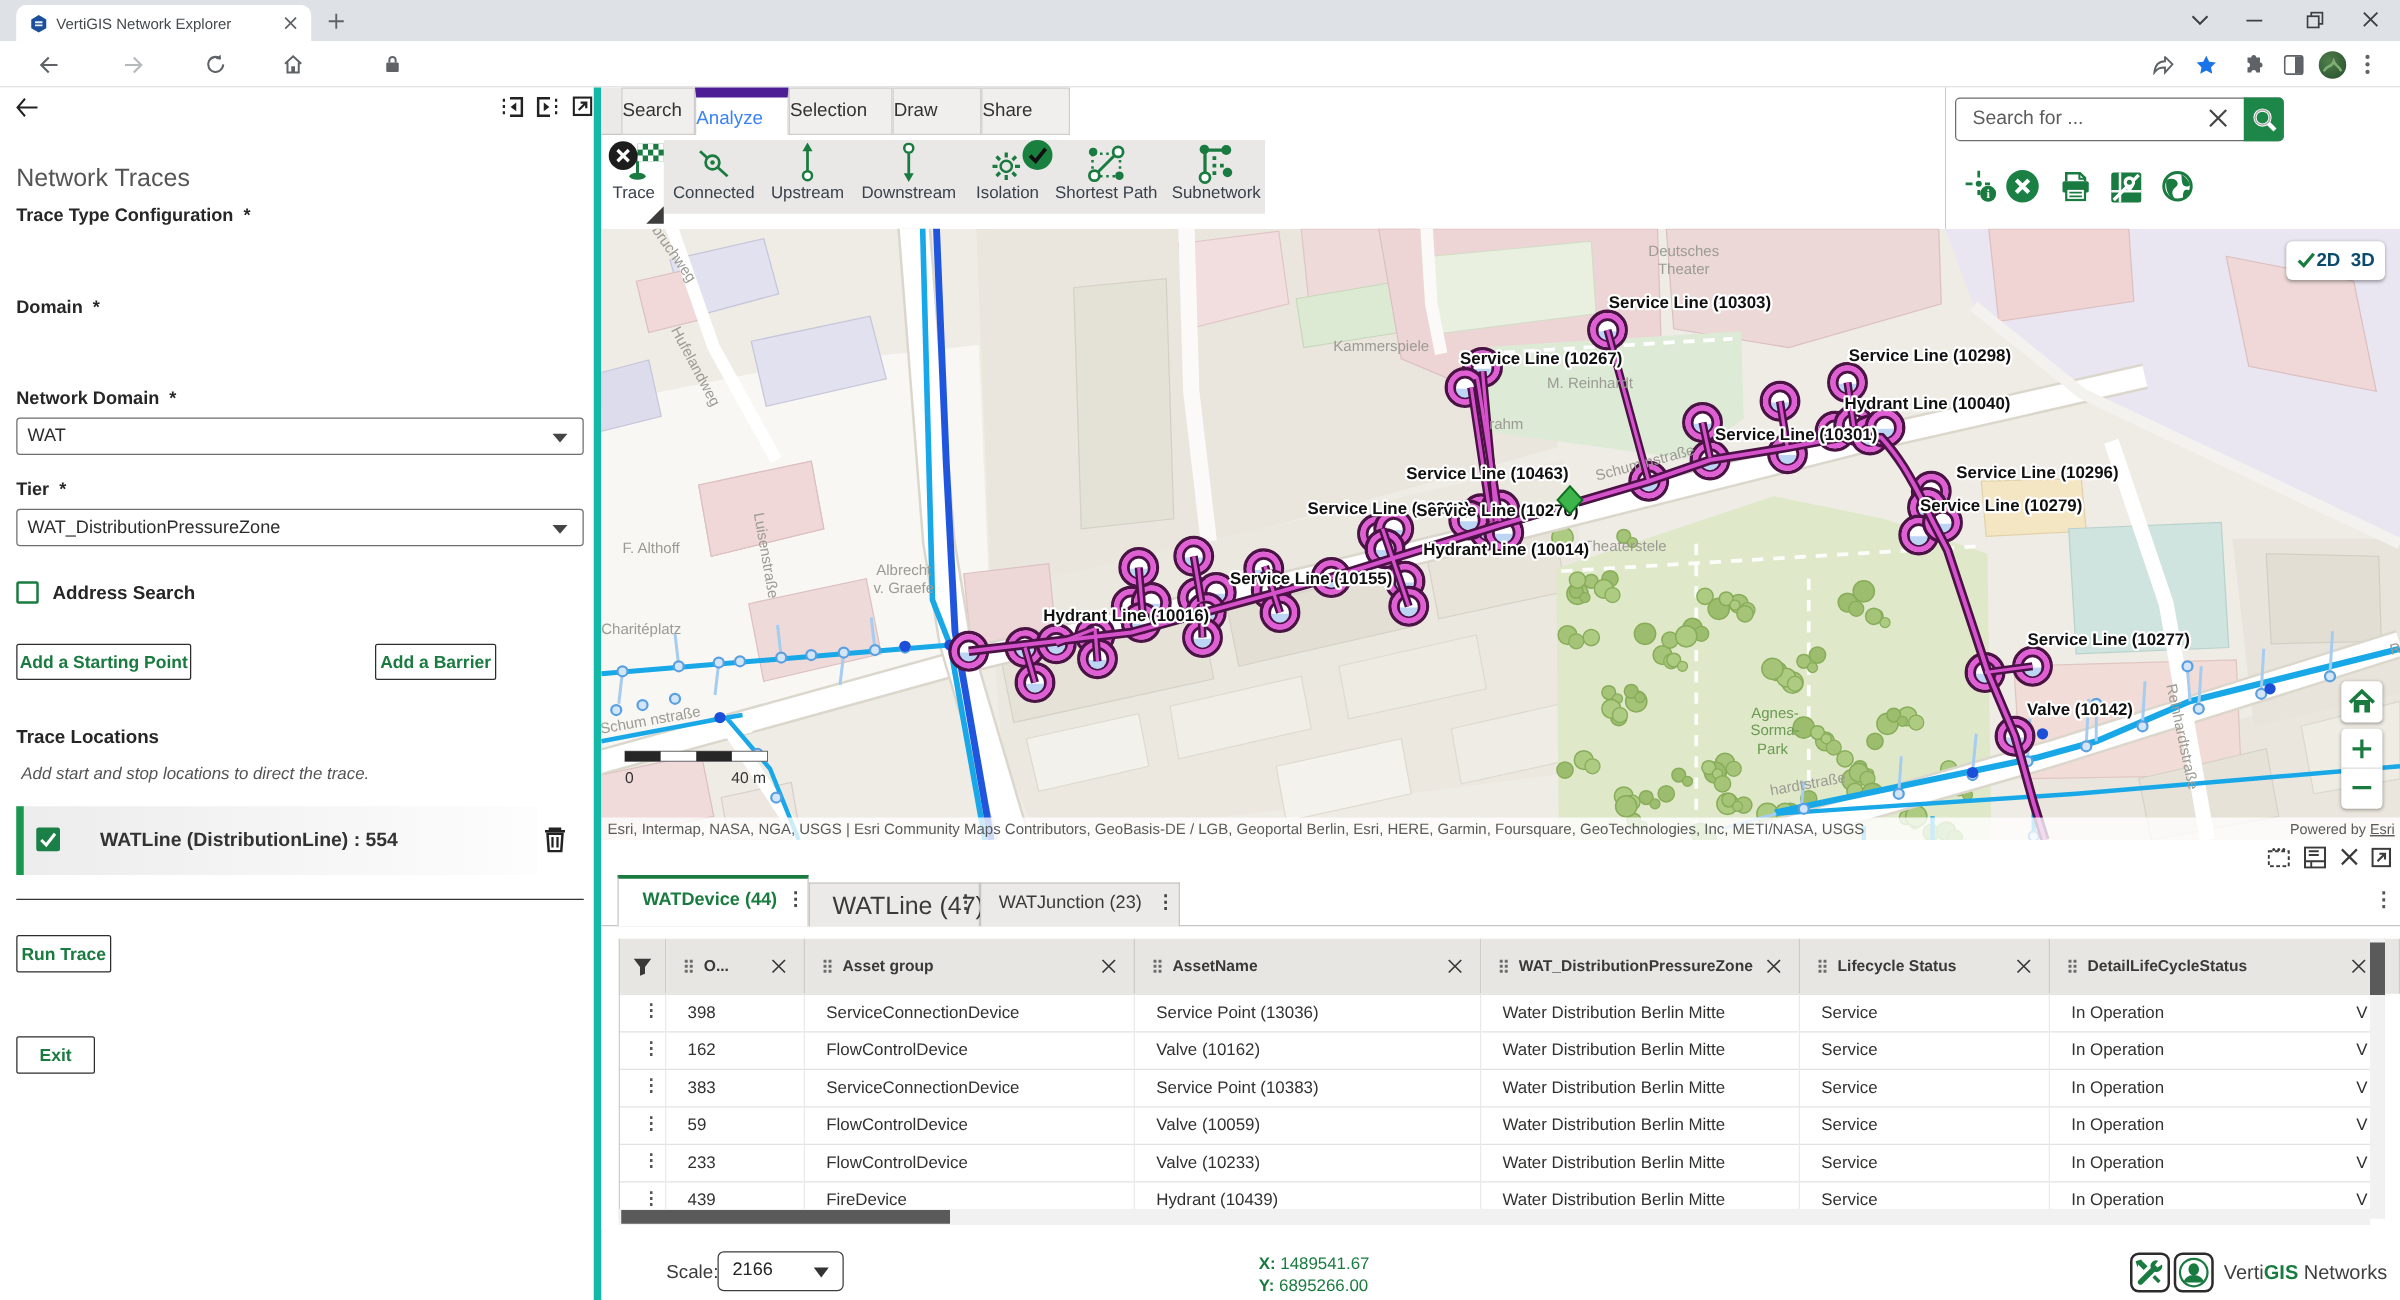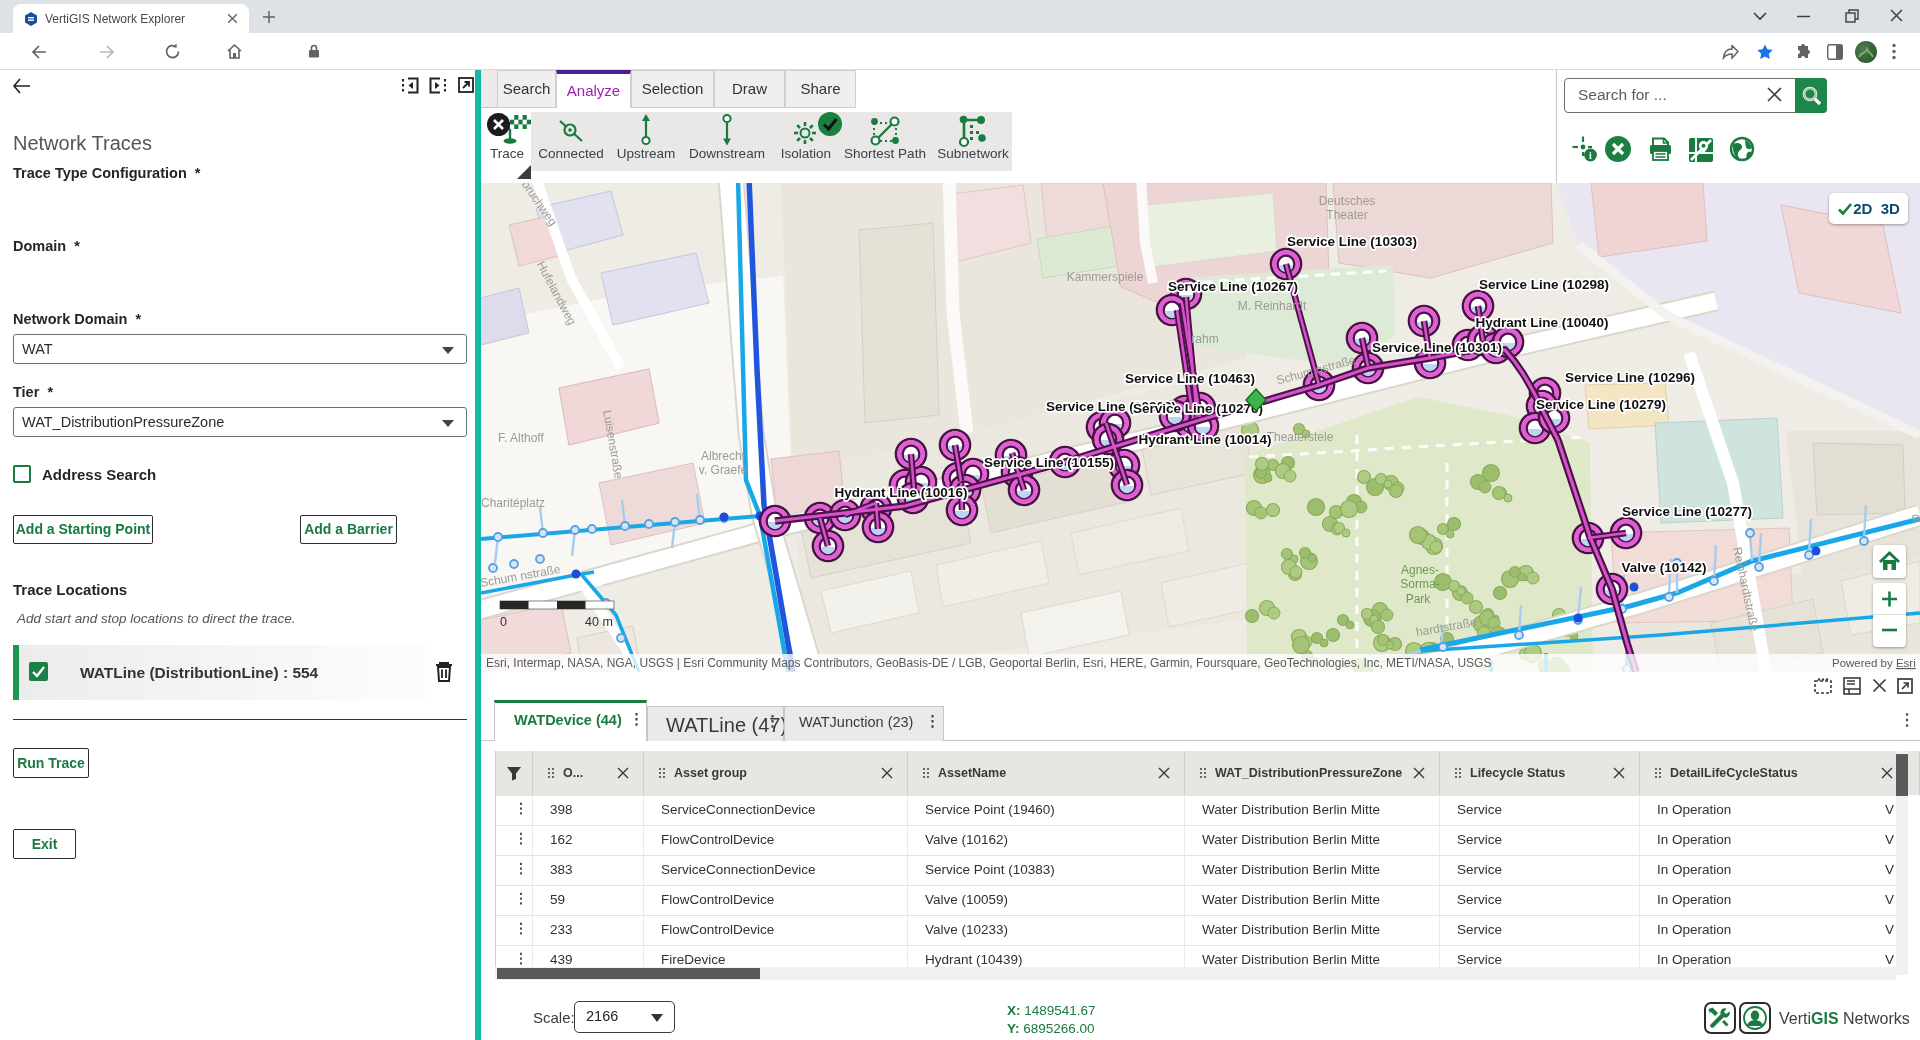--- a/index.html
+++ b/index.html
@@ -10,22 +10,22 @@
 #tabtitle { position:absolute; left:32px; top:8px; font-size:12px; color:#45494d; }
 #addrbar { position:absolute; left:0; top:33px; width:1920px; height:37px; background:#fff; }
 .cicon { position:absolute; color:#5f6368; }
 
 #sidebar { position:absolute; left:0; top:70px; width:481px; height:970px; background:#fff; border-right:6px solid #14b8a6; }
 .sel { position:absolute; left:13px; width:454px; height:30px; border:1px solid #6e6e6e; border-radius:3px; background:#fff; font-size:14.5px; color:#2c2c2c; line-height:28px; padding-left:8px; }
 .sel:after { content:""; position:absolute; right:12px; top:12px; border-left:6px solid transparent; border-right:6px solid transparent; border-top:7px solid #444; }
 .lbl { position:absolute; left:13px; font-size:14.5px; font-weight:bold; color:#262626; }
 .obtn { position:absolute; border:1px solid #2d2d2d; border-radius:2px; background:#fff; color:#1a7b40; font-weight:bold; font-size:14px; text-align:center; white-space:nowrap; }
 
-.apptab { position:absolute; top:70px; height:38px; background:#f0efed; border:1px solid #d1cfcd; color:#333; font-size:15px; text-align:center; line-height:36px; }
-.apptab.active { background:#fff; border-bottom:none; border-top:4px solid #4c1d95; color:#a21caf; line-height:33px; }
+.apptab { position:absolute; top:70px; height:38px; background:#f0efed; border:1px solid #d1cfcd; color:#333; font-size:15px; line-height:36px; }
+.apptab.active { background:#fff; border-bottom:none; border-top:8px solid #4c1d95; color:#3b82f6; line-height:33px; }
 .ribbonlbl { position:absolute; font-size:13.5px; color:#39414d; text-align:center; }
 
 .thead { position:absolute; top:751px; height:44px; background:#e7e6e3; border-right:1px solid #cfcdca; font-size:12.5px; font-weight:bold; color:#3a3938; }
 .tcell { position:absolute; font-size:13.5px; color:#323130; }
 .dots6 { display:inline-block; width:8px; height:12px; background-image:radial-gradient(circle, #666 1.1px, transparent 1.3px); background-size:4px 4px; vertical-align:-2px; margin-right:7px;}
 .vdots { color:#555; font-weight:bold; letter-spacing:0; }
 </style></head><body>
 <div id="root">
 
 <div id="tabbar">
@@ -751,21 +751,21 @@
       </div><div class="thead" style="left:1640px;width:268px">
         <span style="position:absolute;left:14px;top:16px" class="dots6"></span>
         <span style="position:absolute;left:30px;top:15px">DetailLifeCycleStatus</span>
         <svg style="position:absolute;right:14px;top:16px" width="12" height="12" viewBox="0 0 12 12">
           <path d="M1 1 L11 11 M11 1 L1 11" stroke="#3a3938" stroke-width="1.4"></path>
         </svg>
       </div><div class="thead" style="left:1908px;width:12px"></div><div class="abs" style="left:495px;top:795px;width:1401px;height:30px;border-top:1px solid #e2e2e0">
         <div class="abs vdots" style="left:19px;top:4px;font-size:14px">⋮</div>
         <div class="tcell" style="left:55px;top:6px">398</div>
         <div class="tcell" style="left:166px;top:6px">ServiceConnectionDevice</div>
-        <div class="tcell" style="left:430px;top:6px">Service Point (19460)</div>
+        <div class="tcell" style="left:430px;top:6px">Service Point (13036)</div>
         <div class="tcell" style="left:707px;top:6px">Water Distribution Berlin Mitte</div>
         <div class="tcell" style="left:962px;top:6px">Service</div>
         <div class="tcell" style="left:1162px;top:6px">In Operation</div>
         <div class="tcell" style="left:1390px;top:6px">V</div>
       </div><div class="abs" style="left:495px;top:825px;width:1401px;height:30px;border-top:1px solid #e2e2e0">
         <div class="abs vdots" style="left:19px;top:4px;font-size:14px">⋮</div>
         <div class="tcell" style="left:55px;top:6px">162</div>
         <div class="tcell" style="left:166px;top:6px">FlowControlDevice</div>
         <div class="tcell" style="left:430px;top:6px">Valve (10162)</div>
         <div class="tcell" style="left:707px;top:6px">Water Distribution Berlin Mitte</div>

